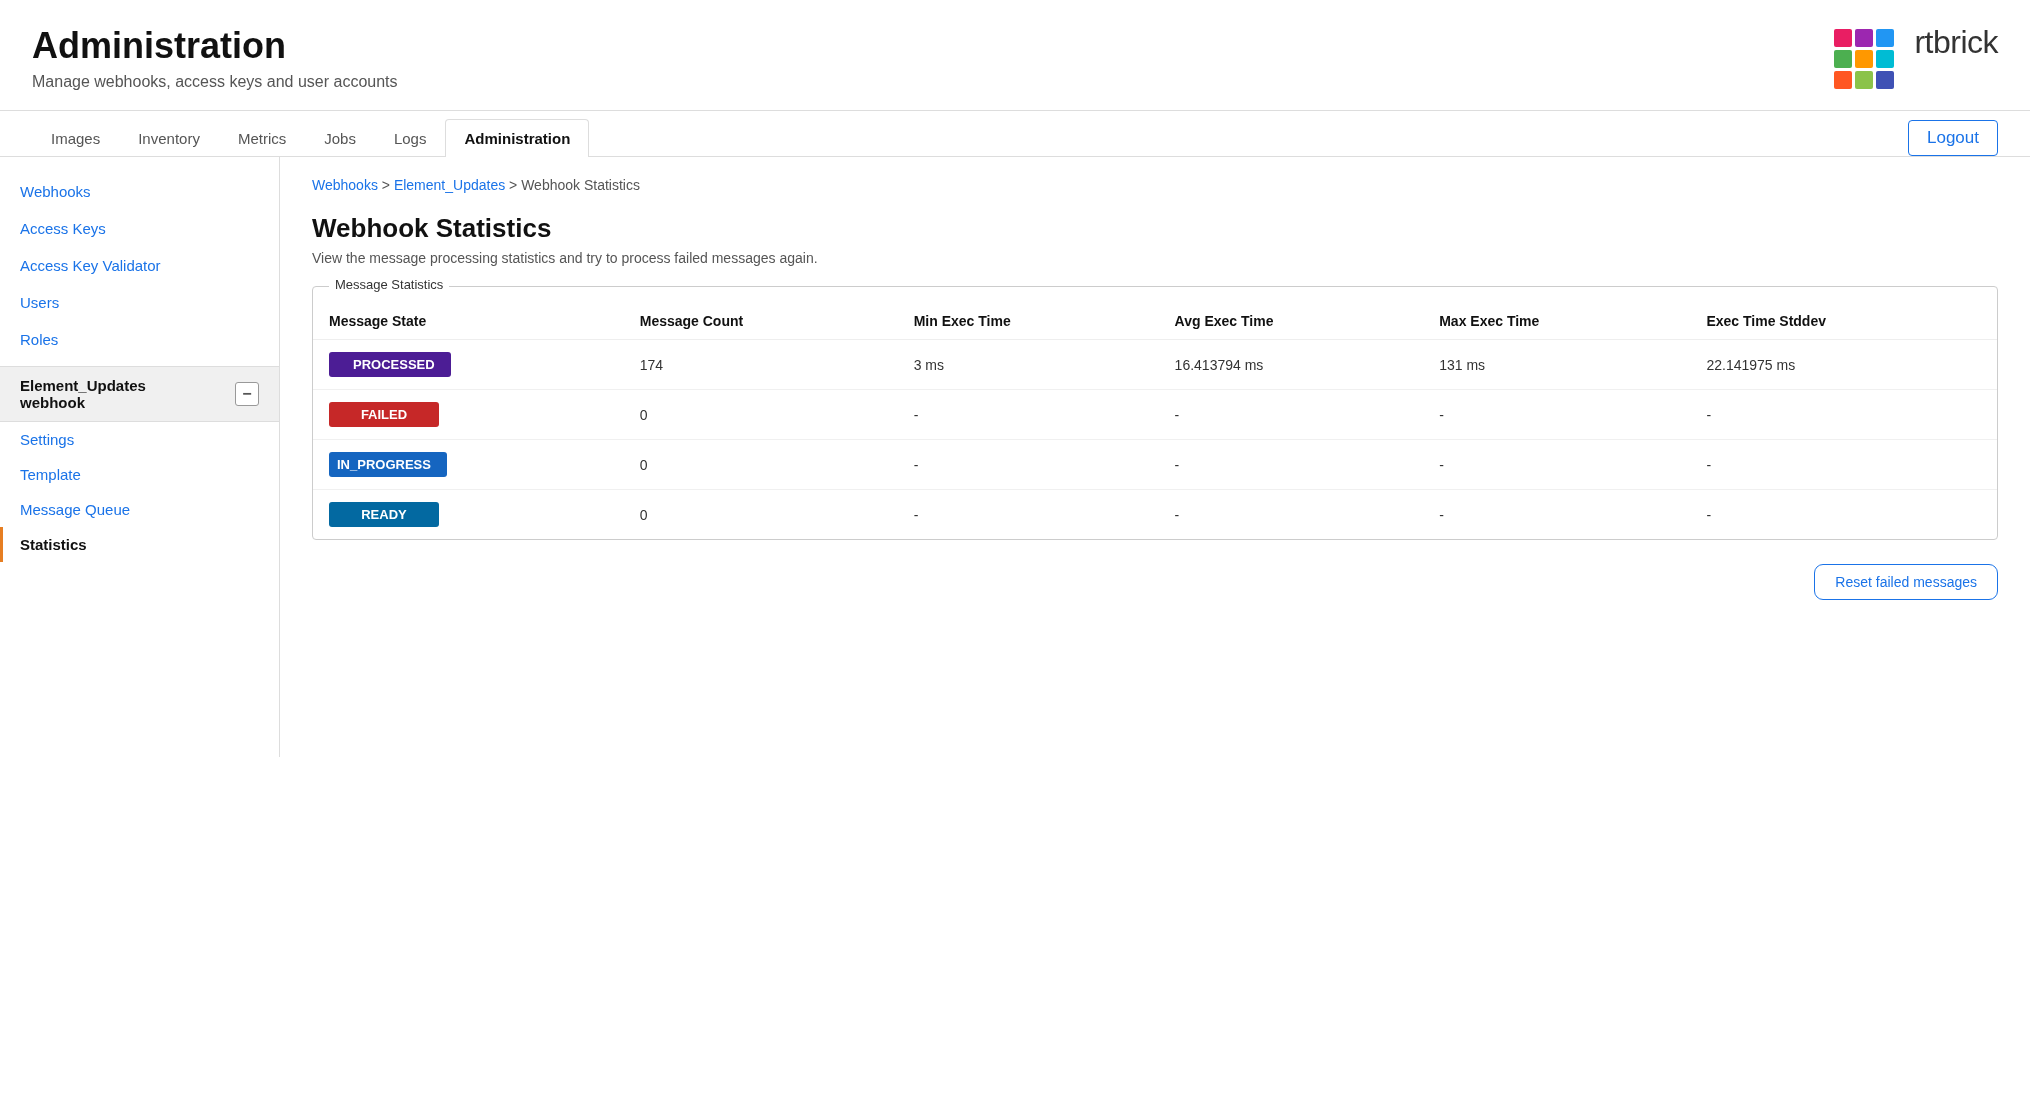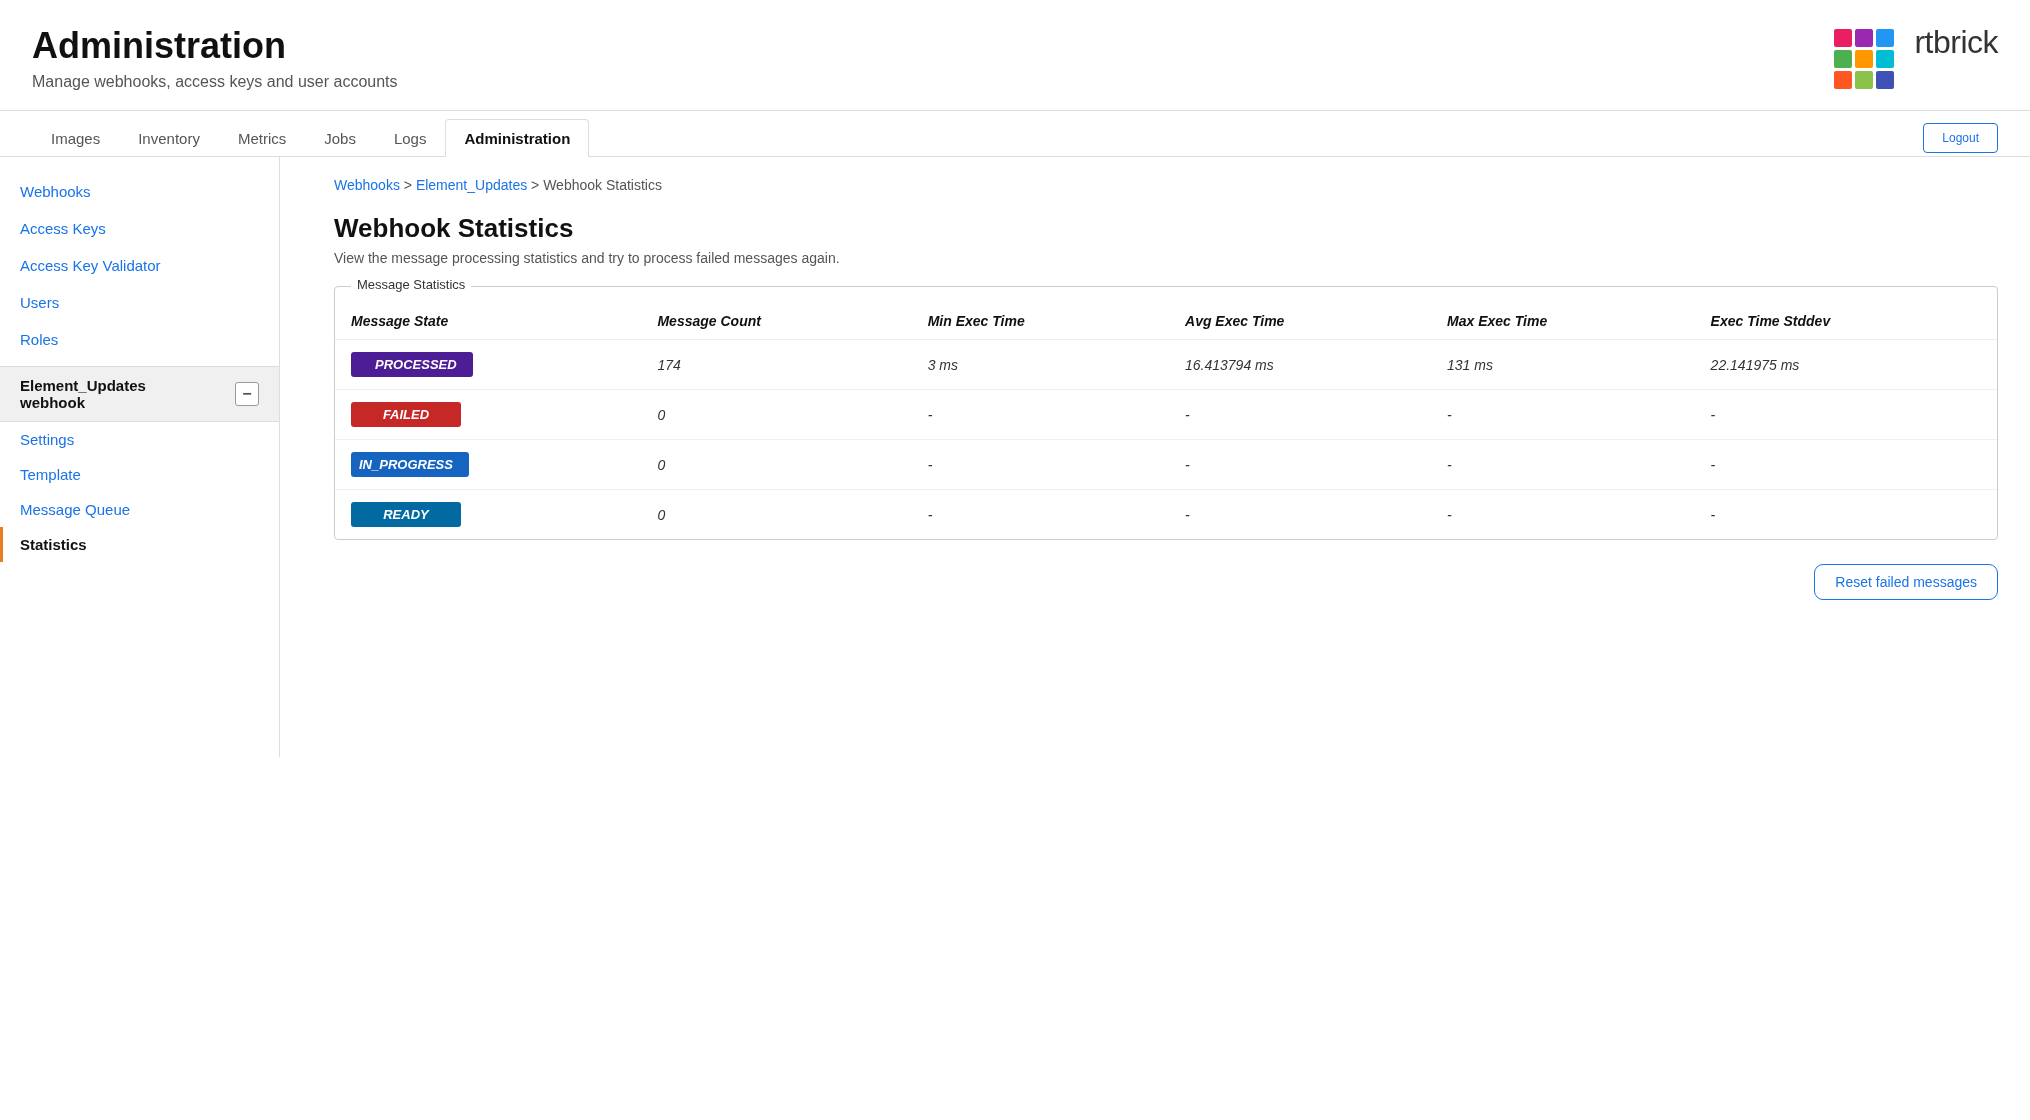--- a/index.html
+++ b/index.html
@@ -12,24 +12,24 @@
     .logo-area { display: flex; align-items: flex-start; gap: 15px; }
     .logo-text { font-size: 32px; font-weight: 400; color: #333; letter-spacing: -0.5px; }
 
     
     .rtbrick-logo { width: 70px; height: 70px; position: relative; }
 
     
     .nav-tabs { display: flex; align-items: flex-end; padding: 0 32px; border-bottom: 1px solid #ddd; gap: 0; margin-top: 8px; }
     .nav-tab { padding: 10px 18px; font-size: 15px; color: #555; cursor: pointer; border: 1px solid transparent; border-bottom: none; border-radius: 4px 4px 0 0; margin-bottom: -1px; background: transparent; }
     .nav-tab.active { background: #fff; border-color: #ddd; border-bottom-color: #fff; font-weight: 600; color: #111; }
-    .logout-btn { margin-left: auto; padding: 7px 18px; border: 1px solid #1a73e8; border-radius: 4px; color: #1a73e8; background: #fff; cursor: pointer; font-size: 12px; align-self: center; }
+    .logout-btn { margin-left: auto; padding: 7px 18px; border: 1px solid #1a73e8; border-radius: 4px; color: #1a73e8; background: #fff; cursor: pointer; font-size: 17px; align-self: center; }
 
     
-    .main { display: flex; padding: 0; min-height: 600px; gap: 22px; }
+    .main { display: flex; padding: 0; min-height: 600px; }
 
     
     .sidebar { width: 280px; min-width: 280px; border-right: 1px solid #ddd; padding: 16px 0; }
     .sidebar-link { display: block; padding: 10px 20px; color: #1a73e8; cursor: pointer; font-size: 15px; text-decoration: none; }
     .sidebar-section { margin-top: 8px; }
     .sidebar-section-header { display: flex; align-items: center; justify-content: space-between; background: #f0f0f0; padding: 10px 20px; font-weight: 700; font-size: 15px; color: #111; border-top: 1px solid #ddd; border-bottom: 1px solid #ddd; }
     .sidebar-section-toggle { width: 24px; height: 24px; border: 1px solid #999; border-radius: 3px; background: #fff; cursor: pointer; display: flex; align-items: center; justify-content: center; font-size: 16px; font-weight: 700; color: #555; line-height: 1; }
     .sidebar-sublink { display: block; padding: 9px 20px; color: #1a73e8; cursor: pointer; font-size: 15px; text-decoration: none; }
     .sidebar-sublink.active { font-weight: 700; color: #111; background: transparent; border-left: 3px solid #e67e22; padding-left: 17px; }
 
@@ -37,21 +37,21 @@
     .content { flex: 1; padding: 20px 32px; }
     .breadcrumb { font-size: 14px; color: #555; margin-bottom: 20px; }
     .breadcrumb a { color: #1a73e8; cursor: pointer; text-decoration: none; }
     .breadcrumb span { color: #555; }
     .page-title { font-size: 26px; font-weight: 700; color: #111; margin-bottom: 6px; }
     .page-desc { font-size: 14px; color: #555; margin-bottom: 20px; }
 
     
     .stats-box { border: 1px solid #ccc; border-radius: 4px; padding: 0; position: relative; margin-bottom: 24px; }
     .stats-box-legend { position: absolute; top: -10px; left: 16px; background: #fff; padding: 0 6px; font-size: 13px; color: #333; }
-    .stats-table { width: 100%; border-collapse: collapse; margin-top: 16px; font-style: italic; }
+    .stats-table { width: 100%; border-collapse: collapse; margin-top: 16px; }
     .stats-table th { text-align: left; padding: 10px 16px; font-weight: 700; font-size: 14px; color: #111; border-bottom: 1px solid #eee; }
     .stats-table td { padding: 12px 16px; font-size: 14px; color: #333; border-bottom: 1px solid #f0f0f0; }
     .stats-table tr:last-child td { border-bottom: none; }
 
     .badge { display: inline-block; padding: 5px 16px; border-radius: 3px; font-size: 13px; font-weight: 700; color: #fff; min-width: 110px; text-align: center; }
     .badge-processed { background: #4c1d95; padding-left: 24px; }
     .badge-failed { background: #c62828; }
     .badge-in-progress { background: #1565c0; padding-left: 8px; }
     .badge-ready { background: #0369a1; }
 

